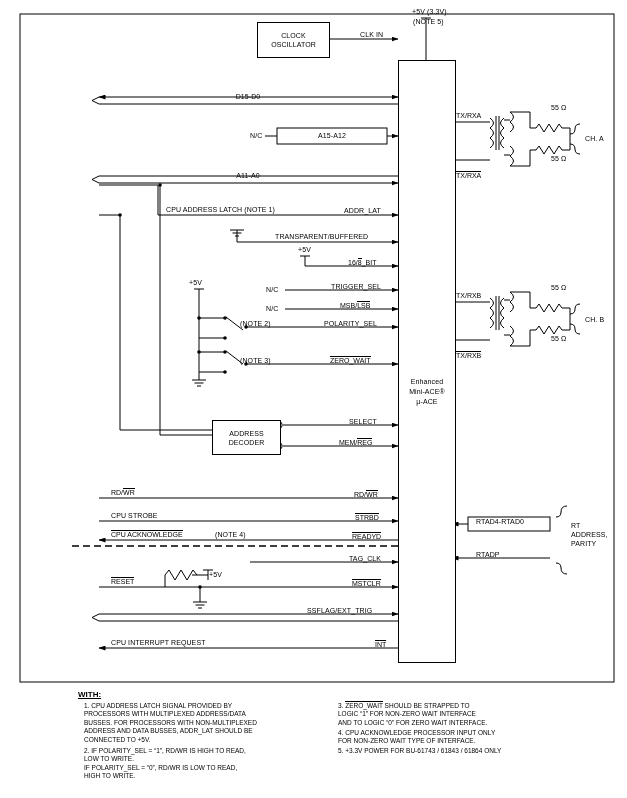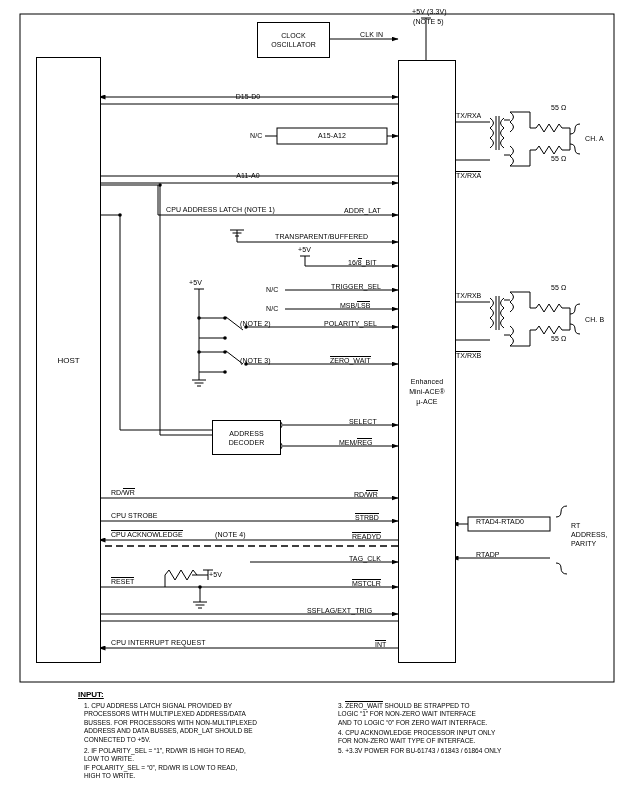--- a/index.html
+++ b/index.html
@@ -208,23 +208,20 @@
   </svg>
 
   <div class="abs box ctr" style="left:257px;top:22px;width:71px;height:34px;">
     <div class="txt" style="white-space:pre-line;line-height:9px;">CLOCK
 OSCILLATOR</div>
   </div>
   <div class="abs txt" style="left:360px;top:31px;">CLK IN</div>
   <div class="abs txt" style="left:412px;top:8px;">+5V (3.3V)</div>
   <div class="abs txt" style="left:413px;top:18px;">(NOTE 5)</div>
 
-  <div class="abs box ctr" style="left:36px;top:57px;width:63px;height:604px;">
-    <div class="txt9">HOST</div>
-  </div>
 
   <div class="abs box" style="left:398px;top:60px;width:56px;height:601px;">
     <div class="abs txt" style="left:0;top:316px;width:56px;text-align:center;white-space:pre-line;line-height:10px;">Enhanced
 Mini-ACE®
 µ-ACE</div>
   </div>
 
   <div class="abs box ctr" style="left:212px;top:420px;width:67px;height:33px;">
     <div class="txt" style="white-space:pre-line;line-height:9px;">ADDRESS
 DECODER</div>
@@ -280,21 +277,21 @@
   <div class="abs txt" style="left:551px;top:335px;">55 Ω</div>
   <div class="abs txt" style="left:585px;top:135px;">CH. A</div>
   <div class="abs txt" style="left:585px;top:316px;">CH. B</div>
 
   <div class="abs txt" style="left:476px;top:518px;">RTAD4-RTAD0</div>
   <div class="abs txt" style="left:476px;top:551px;">RTADP</div>
   <div class="abs txt" style="left:571px;top:521px;white-space:pre-line;line-height:9px;">RT
 ADDRESS,
 PARITY</div>
 
-  <div class="abs notes-title" style="left:78px;top:690px;">INPUT:</div>
+  <div class="abs notes-title" style="left:78px;top:690px;">WITH:</div>
   <div class="abs note" style="left:84px;top:702px;width:240px;">1. CPU ADDRESS LATCH SIGNAL PROVIDED BY
     PROCESSORS WITH MULTIPLEXED ADDRESS/DATA
     BUSSES.  FOR PROCESSORS WITH NON-MULTIPLEXED
     ADDRESS AND DATA BUSSES, ADDR_LAT SHOULD BE
     CONNECTED TO +5V.</div>
   <div class="abs note" style="left:84px;top:747px;width:240px;">2. IF POLARITY_SEL = “1”, RD/WR IS HIGH TO READ,
     LOW TO WRITE.
     IF POLARITY_SEL = “0”, RD/WR IS LOW TO READ,
     HIGH TO WRITE.</div>
   <div class="abs note" style="left:338px;top:702px;width:270px;">3. <span style="border-top:1px solid #000;">ZERO_WAIT</span> SHOULD BE STRAPPED TO

